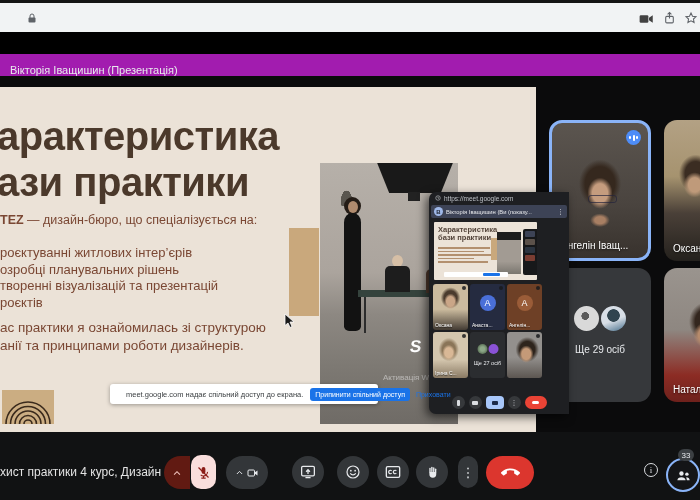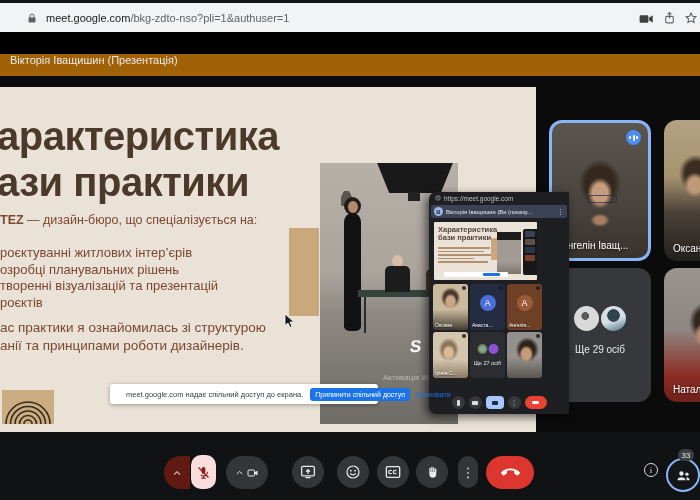--- a/index.html
+++ b/index.html
@@ -7,21 +7,21 @@
        font-family:"Liberation Sans",sans-serif;-webkit-font-smoothing:antialiased;}
   .abs{position:absolute;}
   
   .top-edge{left:0;top:0;width:700px;height:3px;background:#141414;}
   .browser-bar{left:0;top:3px;width:700px;height:29px;background:#f1f3f4;border-bottom:1px solid #d7d7d7;}
   .url-text{left:46px;top:9px;font-size:11px;color:#202124;white-space:nowrap;}
   .url-path{color:#5f6368;}
   .bb-icon{color:#5f6368;}
   
   .gap-strip{left:0;top:32px;width:700px;height:22px;background:#000;}
-  .meet-header{left:0;top:54px;width:700px;height:22px;background:#a16207;display:flex;align-items:flex-start;}
+  .meet-header{left:0;top:54px;width:700px;height:22px;background:#a21caf;display:flex;align-items:flex-end;}
   .meet-header span{margin-left:10px;font-size:11px;color:#e8eaed;}
   
   .slide{left:0;top:87px;width:536px;height:381px;background:#ebe2d7;overflow:hidden;}
   .s-title{left:-3px;top:26px;font-size:40px;line-height:46px;font-weight:bold;color:#4b392b;letter-spacing:-.5px;white-space:nowrap;}
   .s-intro{left:0;top:126px;font-size:12.5px;color:#7a4733;white-space:nowrap;}
   .s-list{left:0;top:158px;font-size:13px;line-height:16.5px;color:#7a4733;white-space:nowrap;}
   .s-summary{left:0;top:232px;font-size:13.5px;line-height:17.5px;color:#7a4733;white-space:nowrap;}
   .tan-block{left:289px;top:141px;width:30px;height:88px;background:#c9a87c;}
   .arch-block{left:2px;top:303px;width:52px;height:34px;background:#cbad82;}
   
@@ -157,21 +157,20 @@
 <body>
 
 <div id="app">
 
   <div class="abs top-edge"></div>
   <div class="abs browser-bar">
     <svg class="abs" style="left:26px;top:9px" width="12" height="13" viewBox="0 0 24 24">
       <rect x="5" y="10" width="14" height="10" rx="2" fill="#5f6368"></rect>
       <path d="M8 11V7a4 4 0 0 1 8 0v4" fill="none" stroke="#5f6368" stroke-width="2"></path>
     </svg>
-    <div class="abs url-text"><span>meet.google.com</span><span class="url-path">/bkg-zdto-nso?pli=1&amp;authuser=1</span></div>
     <svg class="abs bb-icon" style="left:639px;top:10px" width="15" height="12" viewBox="0 0 24 18">
       <rect x="1" y="3" width="14" height="12" rx="2" fill="#424242"></rect>
         <path d="M16 7l6-4v12l-6-4z" fill="#424242"></path>
     </svg>
     <svg class="abs bb-icon" style="left:663px;top:7px" width="13" height="16" viewBox="0 0 24 26">
       <rect x="5" y="10" width="14" height="12" rx="2" fill="none" stroke="#5f6368" stroke-width="2"></rect>
       <path d="M12 14V3M8.5 6.5L12 3l3.5 3.5" fill="none" stroke="#5f6368" stroke-width="2"></path>
     </svg>
     <svg class="abs bb-icon" style="left:684px;top:8px" width="14" height="14" viewBox="0 0 24 24">
       <path d="M12 3.5l2.6 5.4 6 .8-4.4 4.1 1.1 5.9L12 16.9l-5.3 2.8 1.1-5.9-4.4-4.1 6-.8z" fill="none" stroke="#5f6368" stroke-width="1.8"></path>
@@ -340,20 +339,21 @@
         <div class="ma1"></div>
         <div class="ma2"></div>
       </div>
     <div class="more-label">Ще 29 осіб</div>
   </div>
   <div class="abs tile t-nat">
     <div class="tile-label">Наталі</div>
   </div>
 
   <div class="abs bottom-bar"></div>
+  <div class="bm-title">хист практики 4 курс, Дизайн</div>
 
   <div class="abs mic-chev">
     <svg width="10" height="8" viewBox="0 0 24 16">
       <path d="M5 12l7-7 7 7" fill="none" stroke="#f2c4bf" stroke-width="2.5"></path>
     </svg>
   </div>
   <div class="abs mic-main">
     <svg width="15" height="15" viewBox="0 0 24 24">
       <path d="M12 14a3 3 0 0 0 3-3V6a3 3 0 0 0-6 0v5a3 3 0 0 0 3 3z" fill="#8c1d18"></path>
       <path d="M18.5 11a6.5 6.5 0 0 1-11 4.7M12 18v3M8.5 21h7" fill="none" stroke="#8c1d18" stroke-width="1.8"></path>

